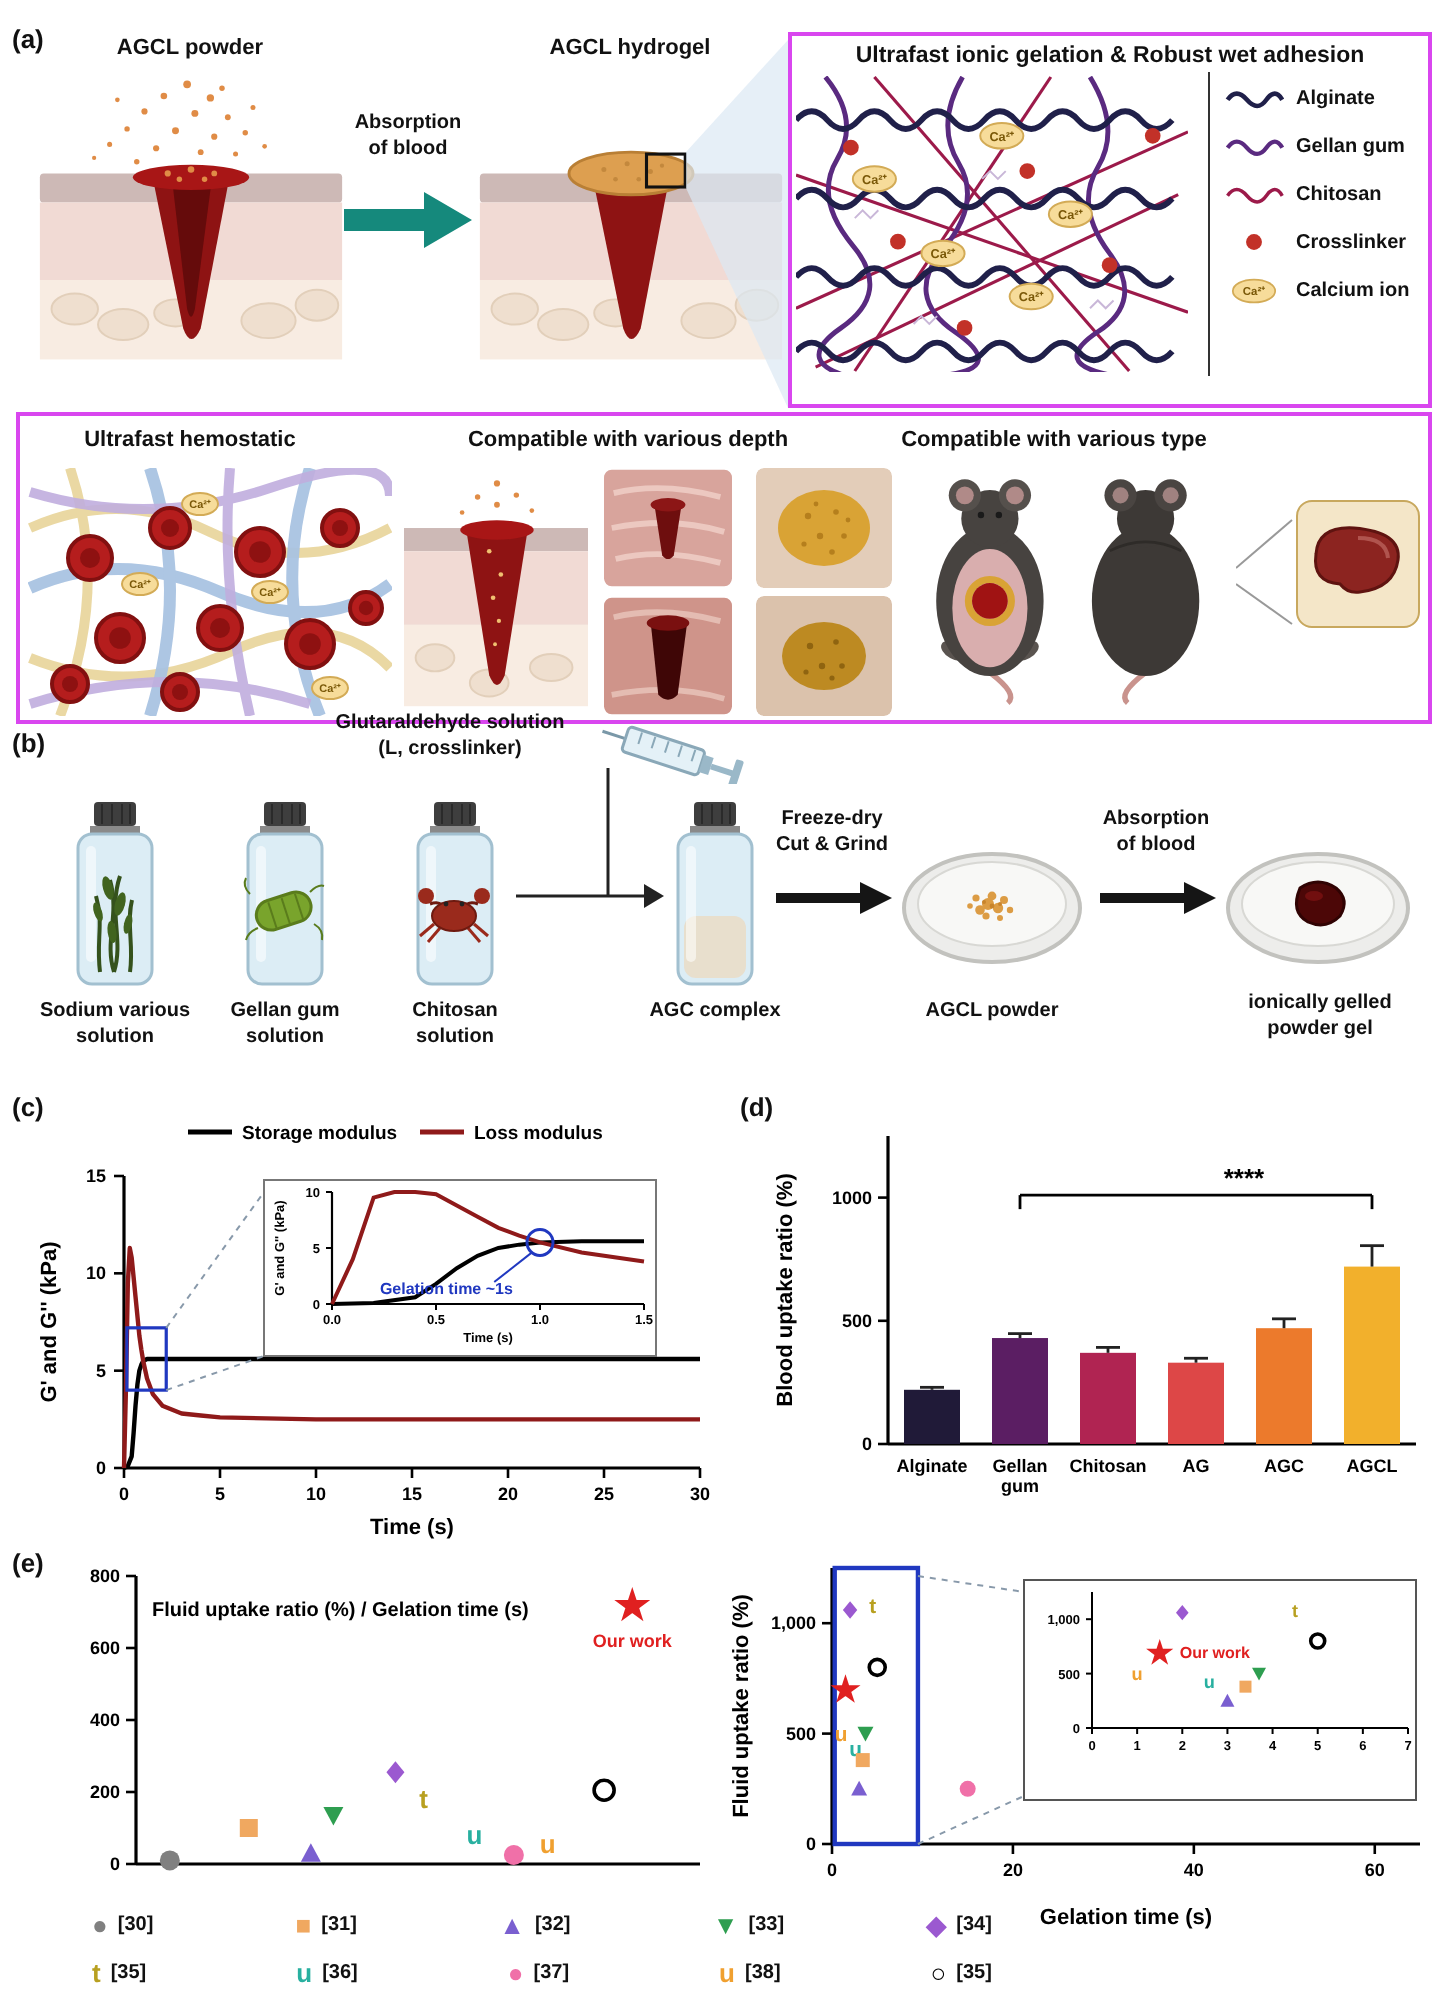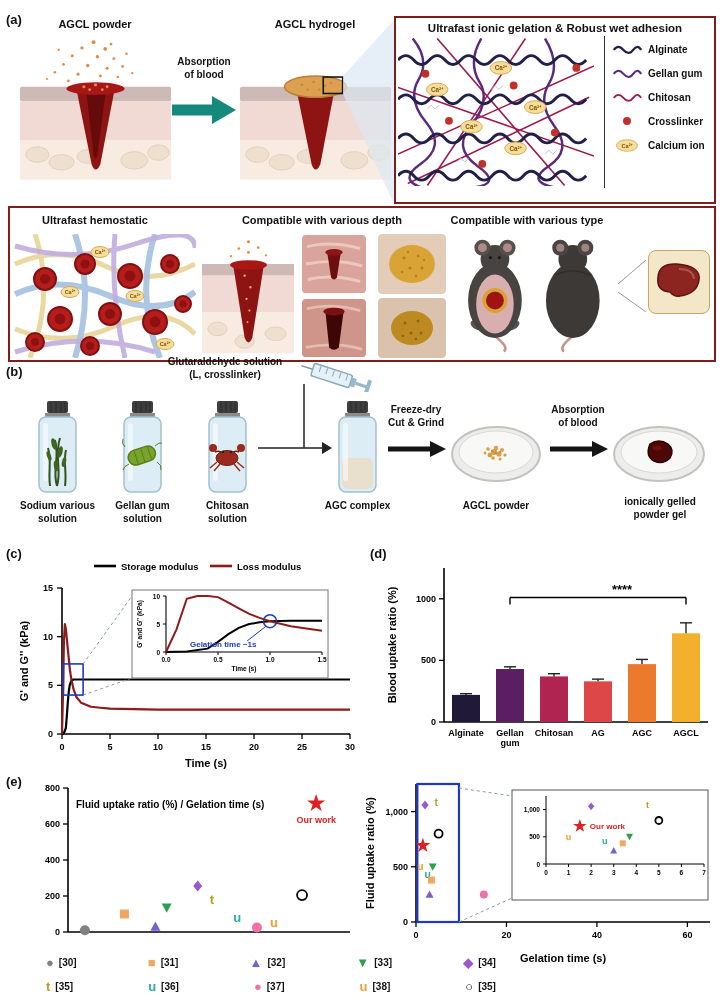--- a/index.html
+++ b/index.html
@@ -3,21 +3,21 @@
 <meta charset="utf-8">
 <style>
 *{margin:0;padding:0;box-sizing:border-box}
 html,body{width:724px;height:1002px}
 body{position:relative;background:#fff;font-family:"Liberation Sans",sans-serif;color:#111;overflow:hidden}
 .abs{position:absolute}
 .panel-tag{font-weight:700;font-size:13px}
 .lbl{font-weight:700;font-size:11px;text-align:center}
 .lbl-sm{font-weight:700;font-size:10px;text-align:center}
 .preline{white-space:pre-line;line-height:1.25}
-.box{border:2px solid #7f1d1d;background:#fff}
+.box{border:2px solid #d946ef;background:#fff}
 .photo{border-radius:4px;overflow:hidden}
 svg text{font-family:"Liberation Sans",sans-serif}
 .tick{font-size:9px;font-weight:700}
 .tick-sm{font-size:6.5px;font-weight:700}
 .axis-label{font-size:11px;font-weight:700}
 .leg{font-size:9.5px;font-weight:700}
 .note-blue{fill:#2038c0;font-size:8px;font-weight:700}
 .catlab{font-size:9px;font-weight:700}
 .title-in{font-size:10px;font-weight:700}
 .ca-t{font-size:6.5px;font-weight:700;fill:#7a5808;text-anchor:middle}
@@ -199,21 +199,21 @@
             <text class="ca-t" x="17" y="10">Ca²⁺</text>
           </svg>
         <span>Calcium ion</span>
       </div>
     </div>
   </div>
 </div>
 
 <div class="abs box" style="left:8px;top:206px;width:708px;height:156px">
   <div class="abs lbl" style="left:10px;top:6px;width:150px;text-align:center">Ultrafast hemostatic</div>
-  <div class="abs lbl" style="left:192px;top:6px;width:200px;text-align:right">Compatible with various depth</div>
+  <div class="abs lbl" style="left:204px;top:6px;width:200px;text-align:center">Compatible with various depth</div>
   <div class="abs lbl" style="left:412px;top:6px;width:210px;text-align:center">Compatible with various type</div>
 
   <svg class="abs" style="left:4px;top:26px" width="182" height="124" viewBox="0 0 180 124">
     <g stroke="#e8d49a" stroke-width="5" fill="none" opacity="0.9">
       <path d="M0,30 Q45,10 90,32 T180,30"></path>
         <path d="M0,95 Q50,115 100,92 T180,100"></path>
         <path d="M20,0 Q40,60 15,124"></path>
     </g>
     <g stroke="#a9c3e2" stroke-width="6" fill="none" opacity="0.95">
       <path d="M0,60 Q45,40 95,62 T180,58"></path>

